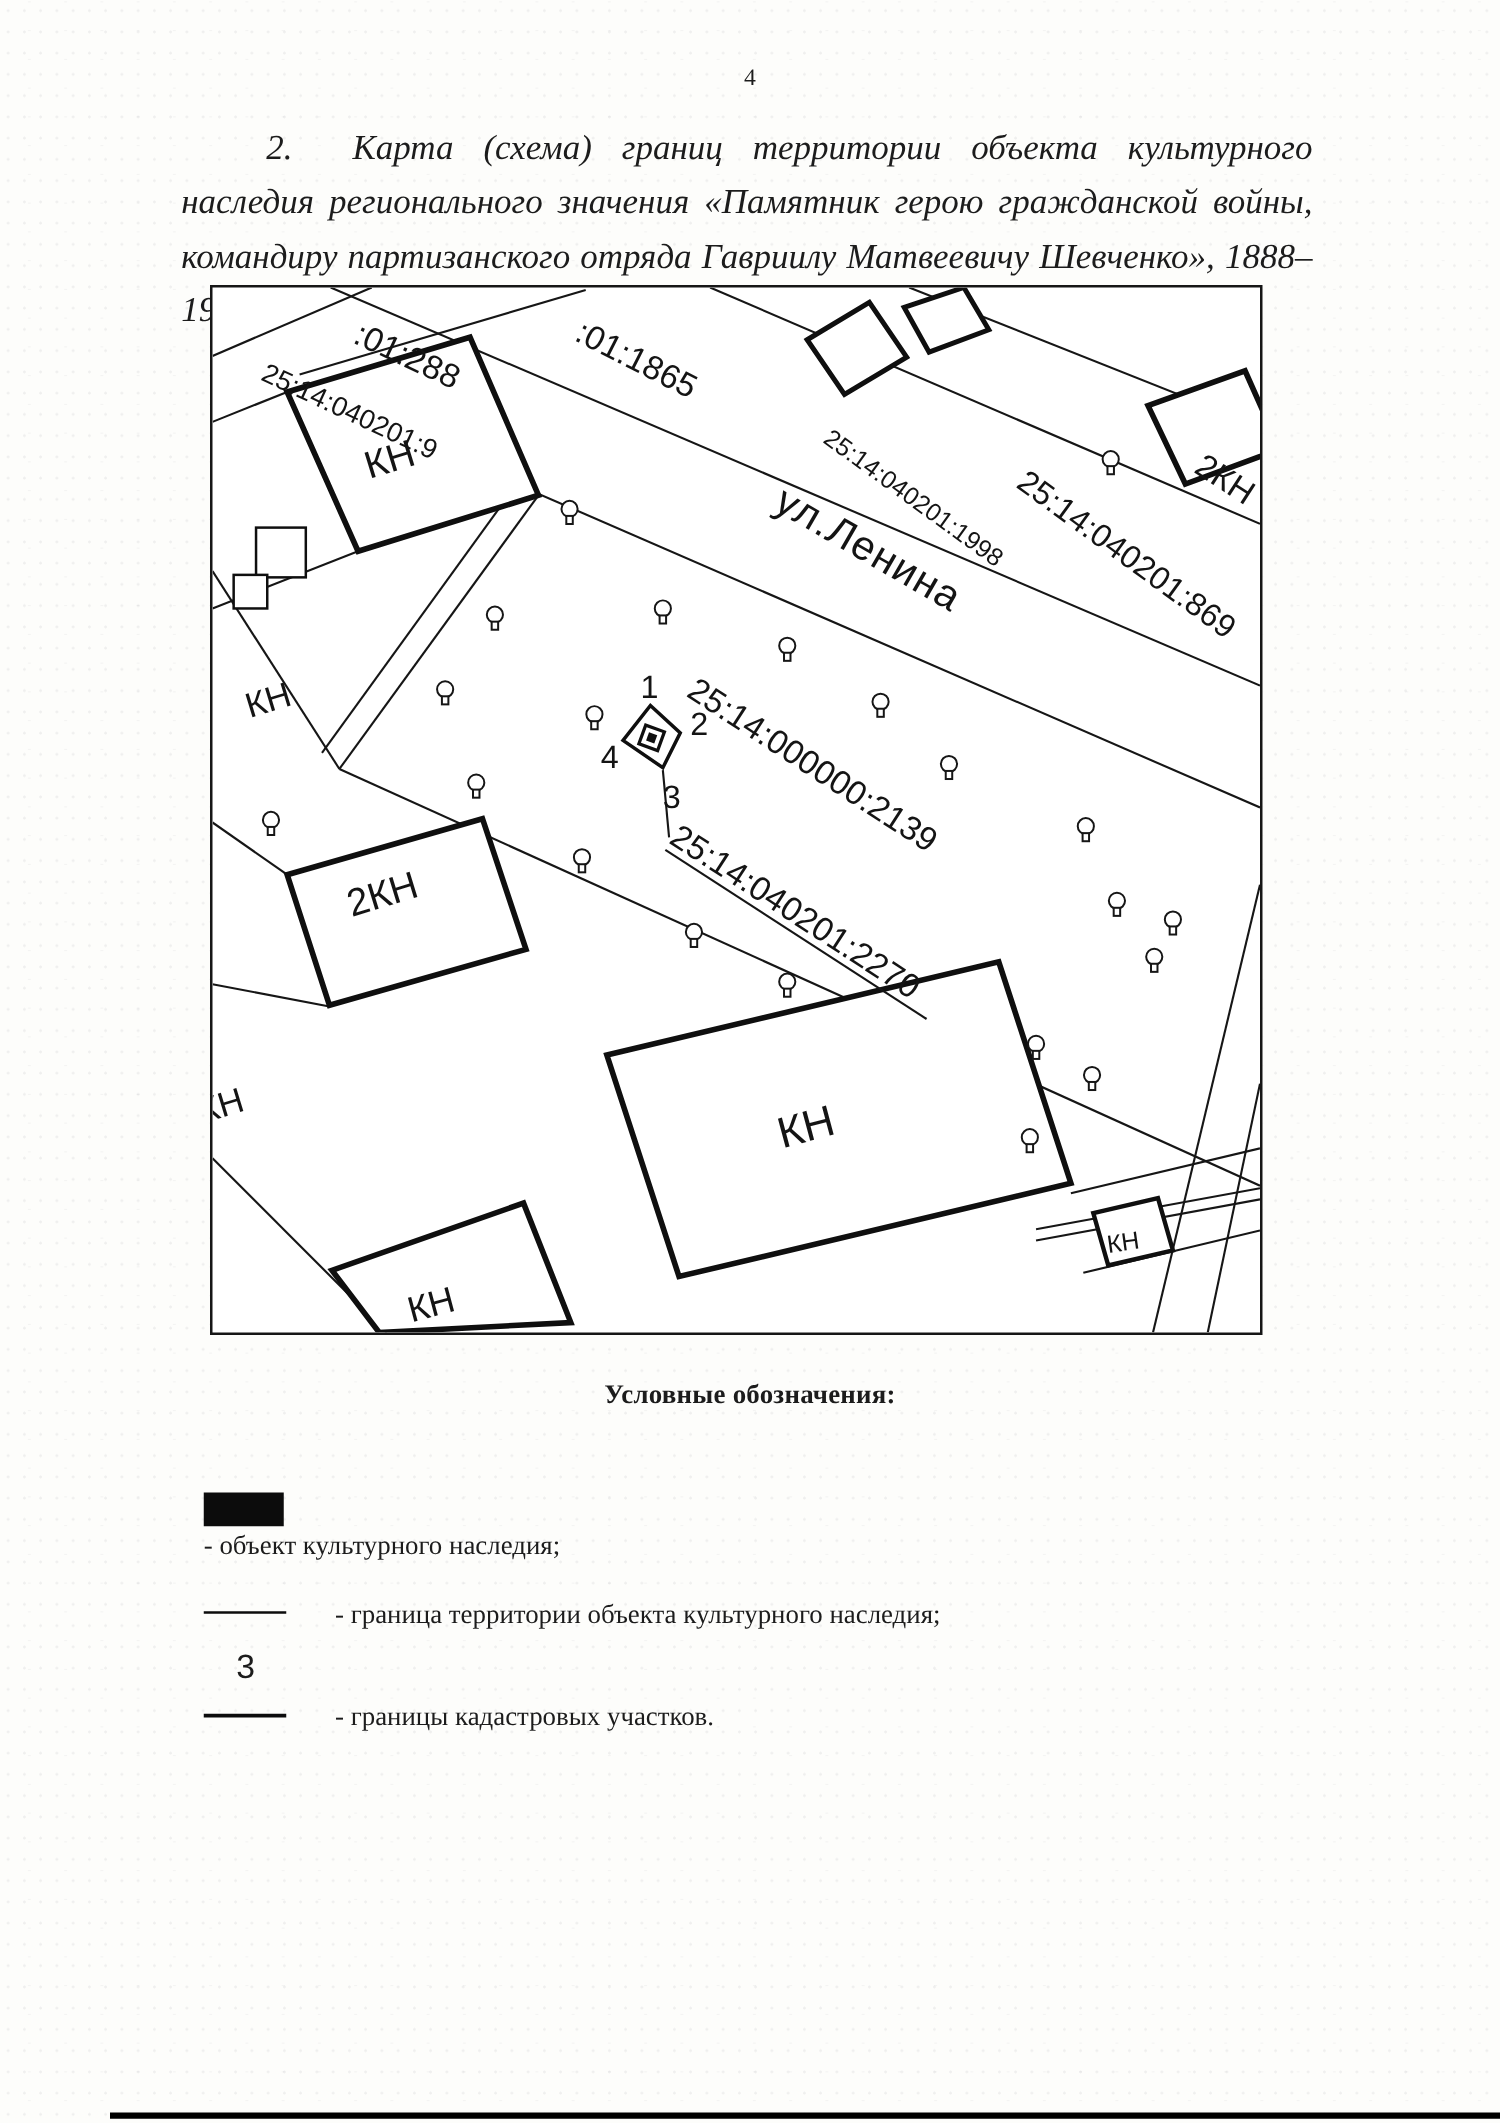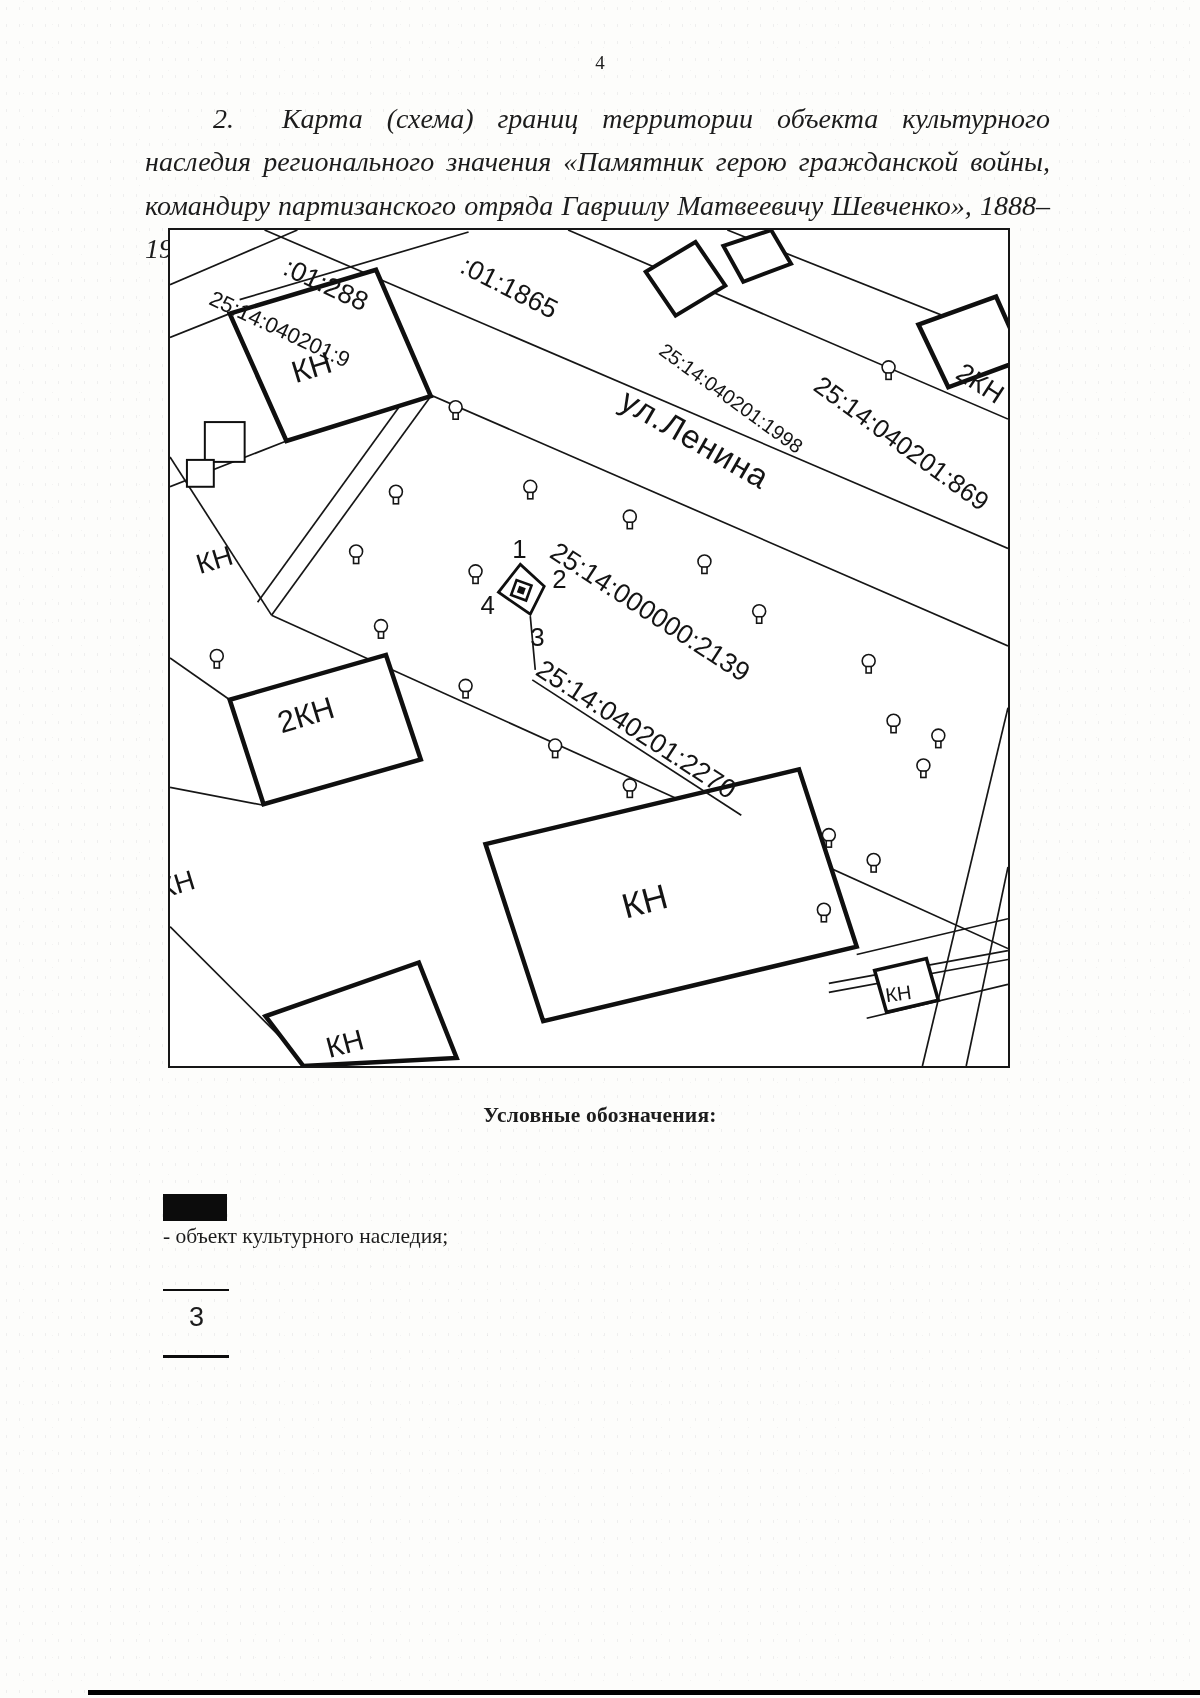--- a/index.html
+++ b/index.html
@@ -178,26 +178,28 @@
   <div class="legend-row r1">
     <div class="legend-sym">
         <div class="sym-rect"></div>
       </div>
     <div class="legend-label">- объект культурного наследия;</div>
   </div>
   <div class="legend-row r2">
     <div class="legend-sym">
         <div class="sym-line"></div>
       </div>
+    <div class="legend-label">- граница территории объекта культурного наследия;</div>
   </div>
   <div class="legend-row r3">
     <div class="legend-sym">
         <div class="sym-num">3</div>
       </div>
   </div>
   <div class="legend-row r4">
     <div class="legend-sym">
         <div class="sym-line thick"></div>
       </div>
+    <div class="legend-label">- границы кадастровых участков.</div>
   </div>
 </div>
 
 <div class="scan-line"></div>
 
 </body></html>

